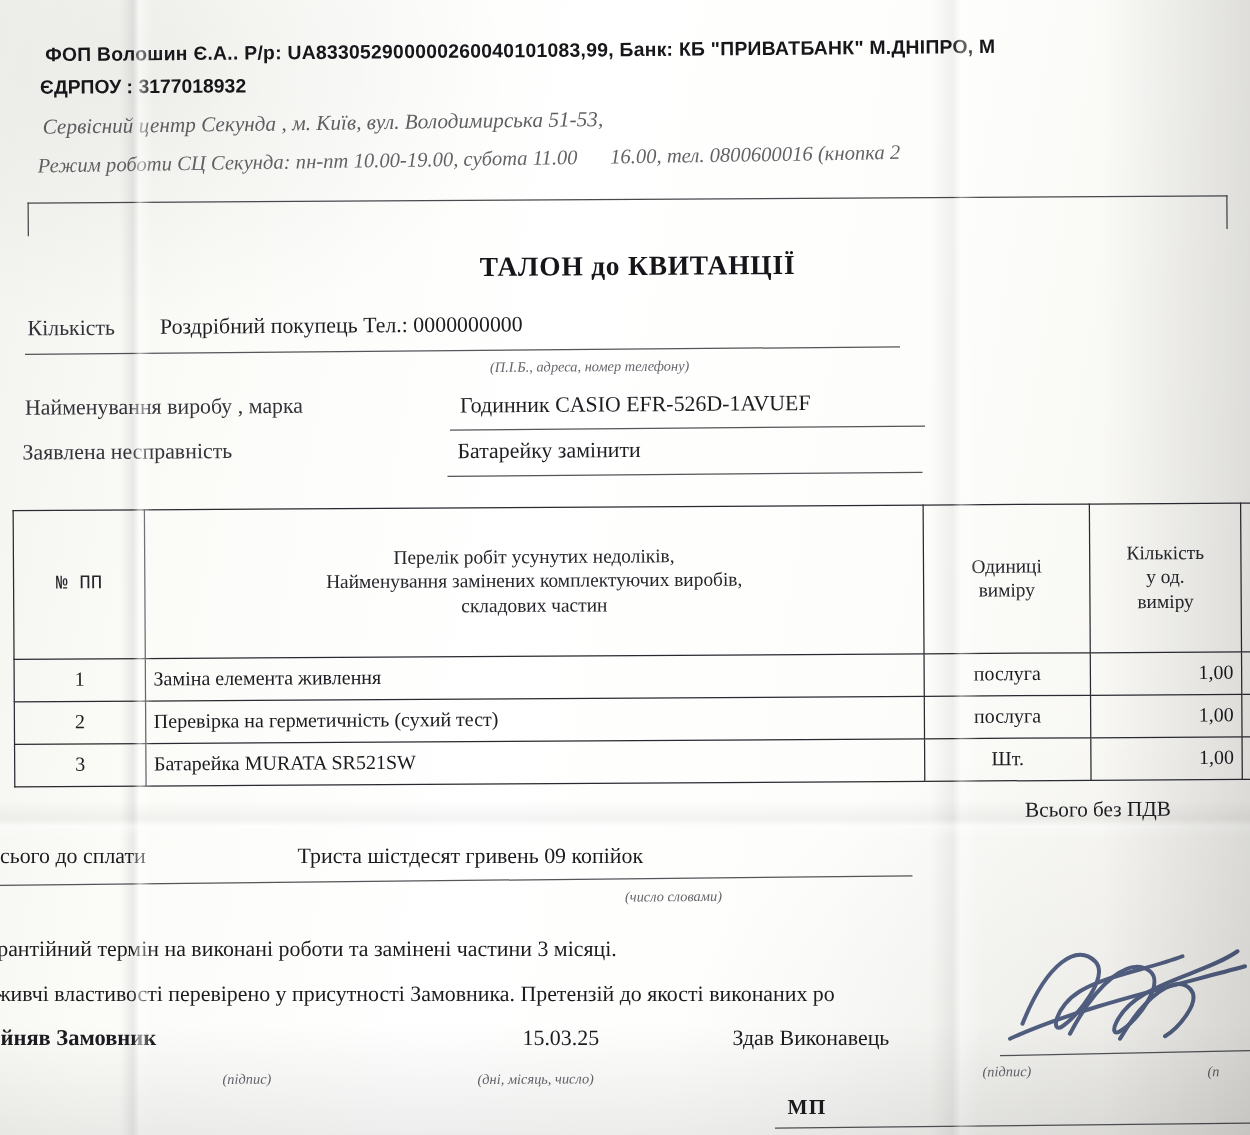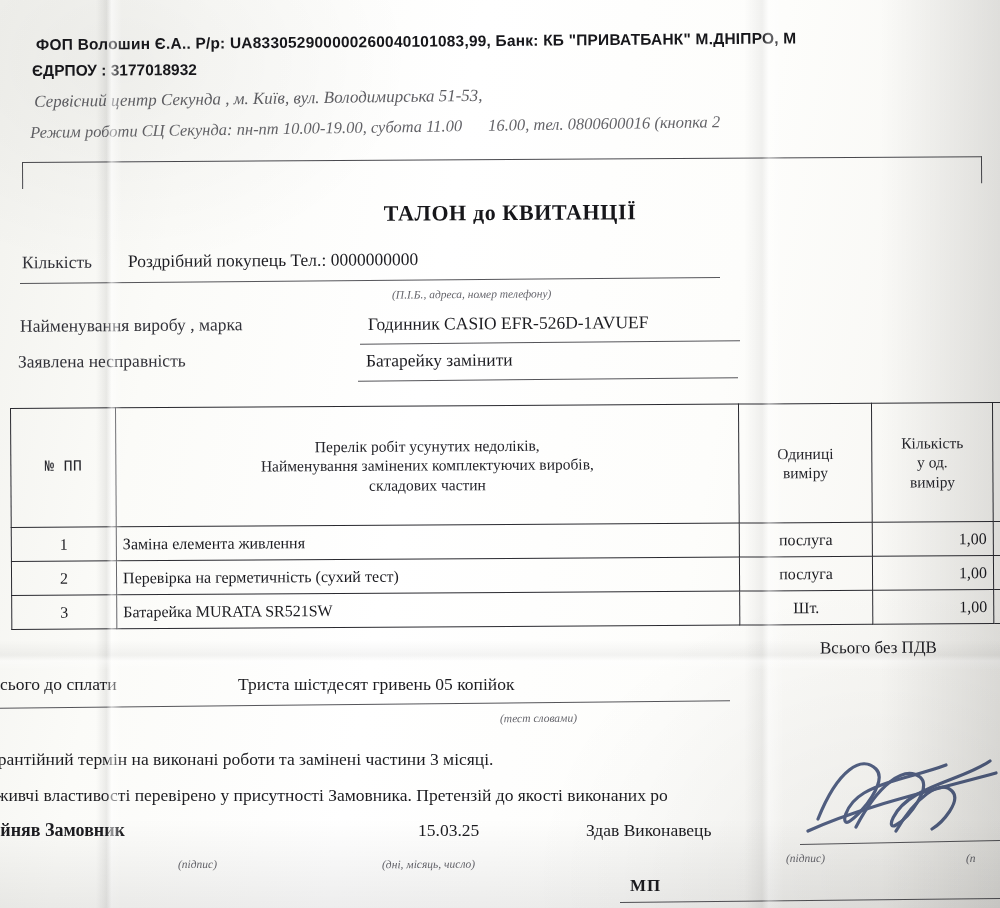--- a/index.html
+++ b/index.html
@@ -366,23 +366,23 @@
             <td class="qty">1,00</td>
             <td class="price"></td>
           </tr>
         </tbody>
       </table>
     </div>
 
     <div class="total-label">Всього без ПДВ</div>
 
     <div class="totalpay-label">ьсього до сплати</div>
-    <div class="totalpay-value">Триста шістдесят гривень 05 копійок</div>
+    <div class="totalpay-value">Триста шістдесят гривень 09 копійок</div>
     <div class="rule" style="left:-10px; top:704px; width:740px; transform: rotate(-0.6deg);"></div>
-    <div class="caption" style="left:500px; top:712px; transform: rotate(-0.4deg);">(тест словами)</div>
+    <div class="caption" style="left:500px; top:712px; transform: rotate(-0.4deg);">(число словами)</div>
 
     <div class="warranty1">арантійний термін на виконані роботи та замінені частини 3 місяці.</div>
     <div class="warranty2">оживчі властивості перевірено у присутності Замовника. Претензій до якості виконаних ро</div>
 
     <div class="sign-left">ийняв Замовник</div>
     <div class="sign-date">15.03.25</div>
     <div class="sign-right">Здав Виконавець</div>
 
     <div class="caption" style="left:178px; top:858px; transform: rotate(-0.4deg);">(підпис)</div>
     <div class="caption" style="left:382px; top:858px; transform: rotate(-0.4deg);">(дні, місяць, число)</div>

